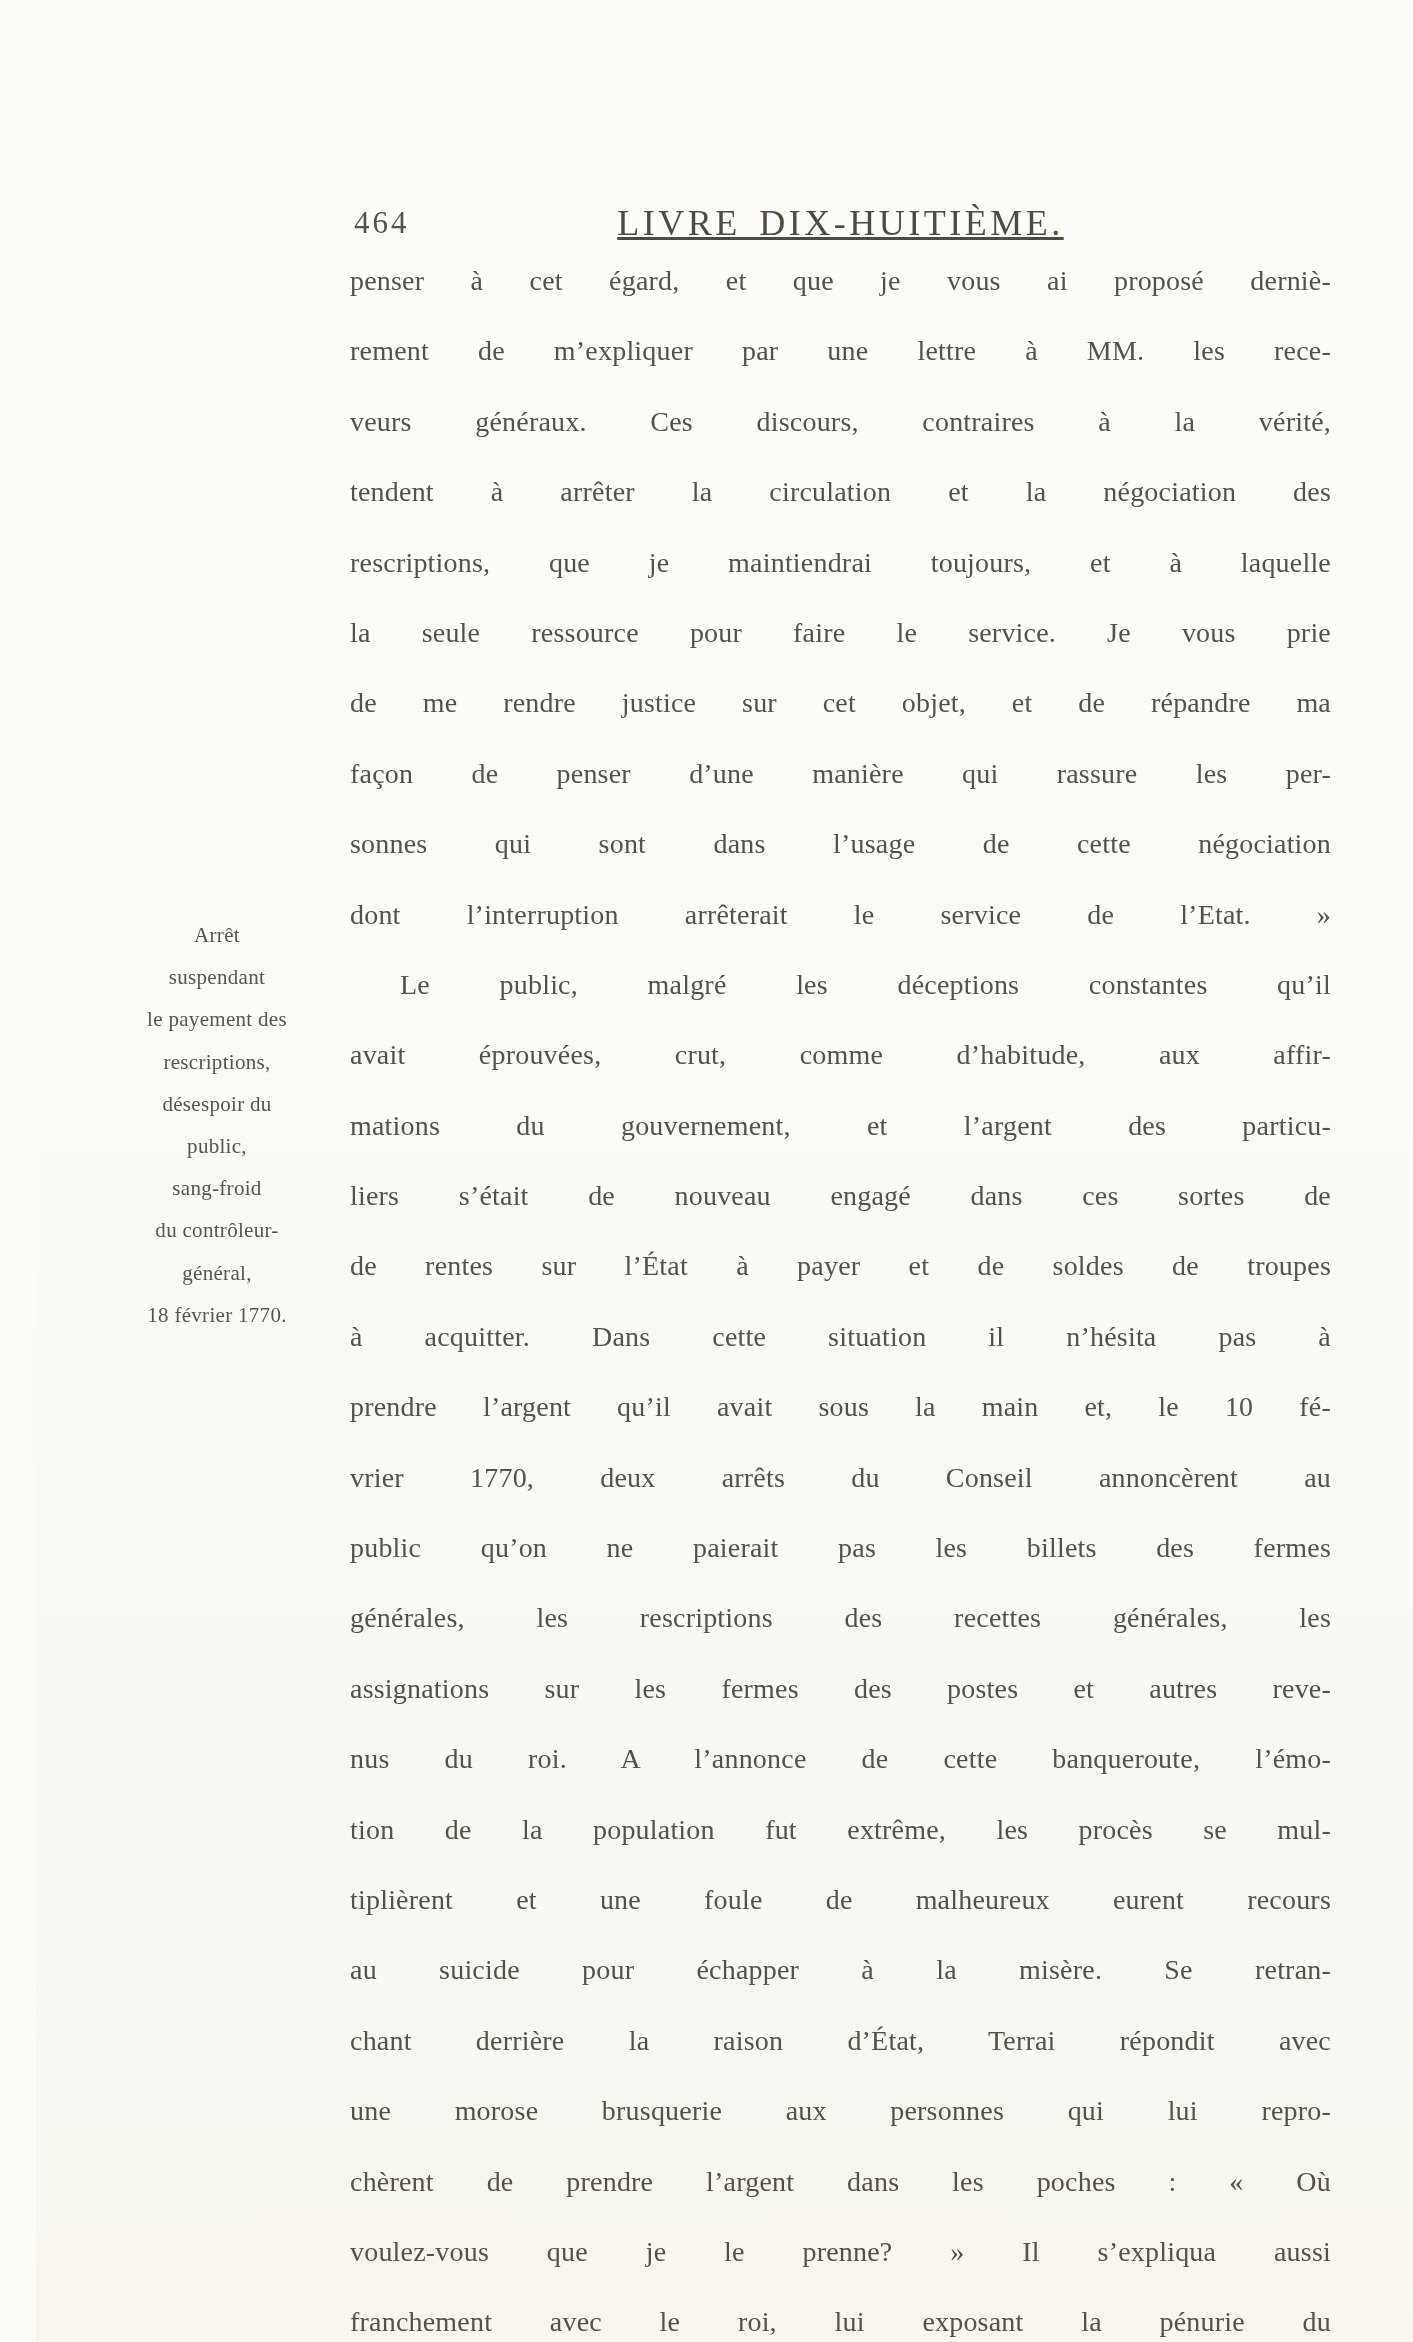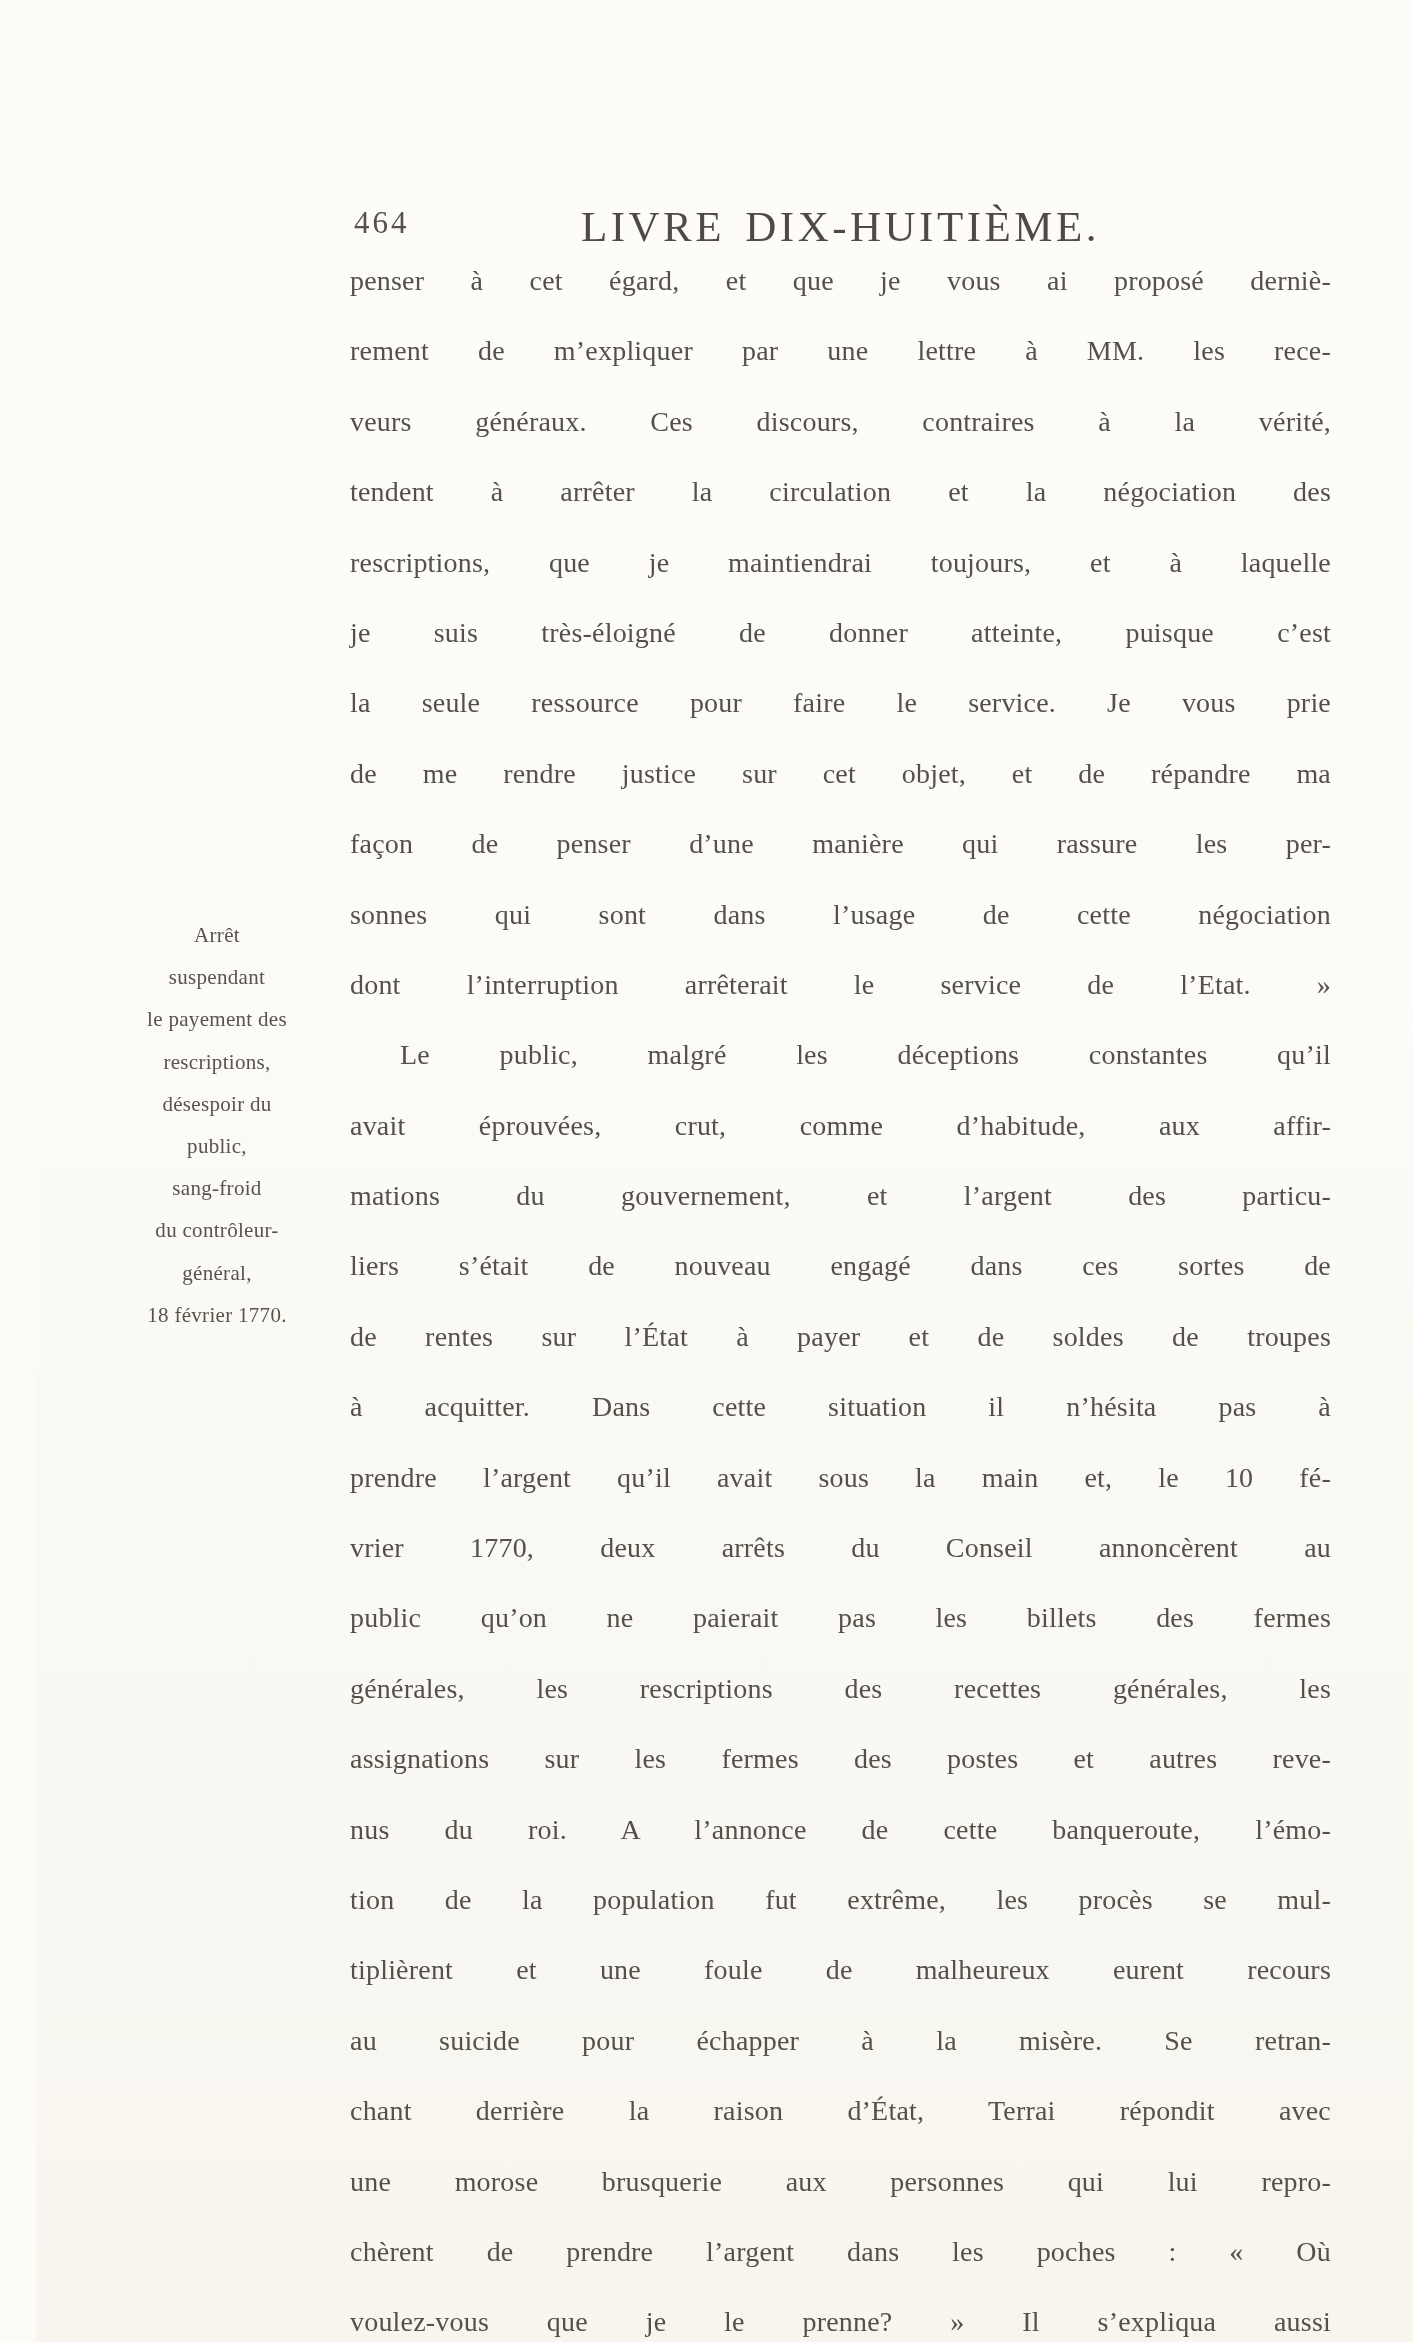--- a/index.html
+++ b/index.html
@@ -33,24 +33,25 @@
   .page-number {
     position: absolute;
     left: 4px;
     top: 3px;
     font-size: 31px;
     letter-spacing: 3px;
     color: var(--ink);
   }
   .running-header {
     text-align: center;
-    font-size: 43px;
+    font-size: 36px;
     letter-spacing: 3.5px;
     word-spacing: 6px;
     color: var(--header_ink);
+    text-decoration: underline;
   }
   .margin-note {
     position: absolute;
     top: 860px;
     left: 58px;
     width: 222px;
     text-align: center;
     font-size: 21px;
     line-height: 30.2px;
     color: var(--note_ink);
@@ -97,21 +98,20 @@
       <div class="margin-note-line">général,</div>
       <div class="margin-note-line">18 février 1770.</div>
     </div>
 
   <div class="text-block">
       <div class="text-line">penser à cet égard, et que je vous ai proposé derniè-</div>
       <div class="text-line">rement de m’expliquer par une lettre à MM. les rece-</div>
       <div class="text-line">veurs généraux. Ces discours, contraires à la vérité,</div>
       <div class="text-line">tendent à arrêter la circulation et la négociation des</div>
       <div class="text-line">rescriptions, que je maintiendrai toujours, et à laquelle</div>
-      <div class="text-line">je suis très-éloigné de donner atteinte, puisque c’est</div>
       <div class="text-line">la seule ressource pour faire le service. Je vous prie</div>
       <div class="text-line">de me rendre justice sur cet objet, et de répandre ma</div>
       <div class="text-line">façon de penser d’une manière qui rassure les per-</div>
       <div class="text-line">sonnes qui sont dans l’usage de cette négociation</div>
       <div class="text-line">dont l’interruption arrêterait le service de l’Etat. »</div>
       <div class="text-line indent">Le public, malgré les déceptions constantes qu’il</div>
       <div class="text-line">avait éprouvées, crut, comme d’habitude, aux affir-</div>
       <div class="text-line">mations du gouvernement, et l’argent des particu-</div>
       <div class="text-line">liers s’était de nouveau engagé dans ces sortes de</div>
       <div class="text-line">de rentes sur l’État à payer et de soldes de troupes</div>

